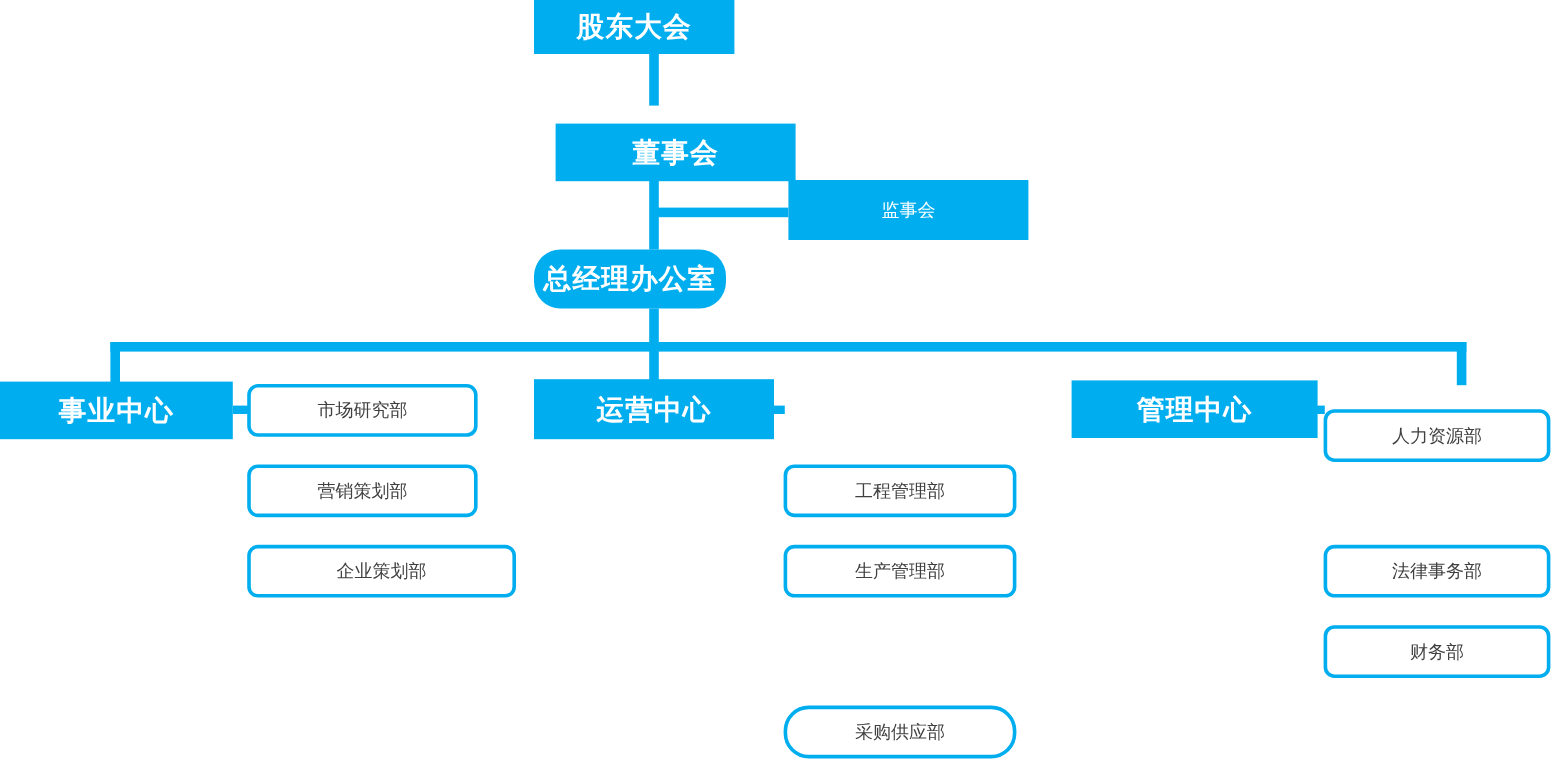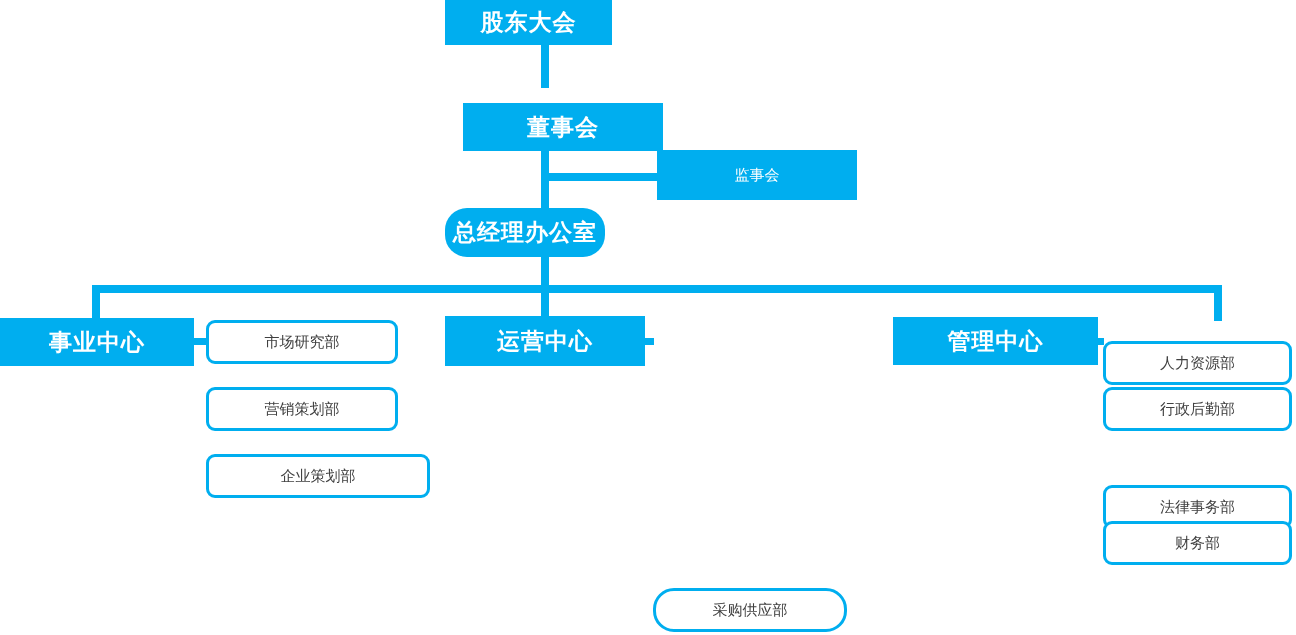--- a/index.html
+++ b/index.html
@@ -75,20 +75,21 @@
   <div class="node" style="left:445px; top:208px; width:160px; height:49px;border-radius:22px;">总经理办公室</div>
 
   <div class="node" style="left:0;      top:318px; width:194px; height:48px;">事业中心</div>
   <div class="node" style="left:445px;  top:316px; width:200px; height:50px;">运营中心</div>
   <div class="node" style="left:893px;  top:317px; width:205px; height:48px;">管理中心</div>
 
   <div class="dept" style="left:206px; top:320px; width:192px;">市场研究部</div>
   <div class="dept" style="left:206px; top:387px; width:192px;">营销策划部</div>
   <div class="dept" style="left:206px; top:454px; width:224px;">企业策划部</div>
 
+  <div class="dept" style="left:653px; top:387px; width:194px;">工程管理部</div>
+  <div class="dept" style="left:653px; top:454px; width:194px;">生产管理部</div>
   <div class="dept" style="left:653px; top:588px; width:194px;border-radius:21px;">采购供应部</div>
 
   <div class="dept" style="left:1103px; top:320px; width:189px;margin-top:21px;">人力资源部</div>
-  <div class="dept" style="left:1103px; top:387px; width:189px;">行政后勤部</div>
-  <div class="dept" style="left:1103px; top:454px; width:189px;margin-top:31px;">法律事务部</div>
+  <div class="dept" style="left:1103px; top:454px; width:189px;">法律事务部</div>
   <div class="dept" style="left:1103px; top:521px; width:189px;">财务部</div>
 
 </div>
 
 </body></html>

